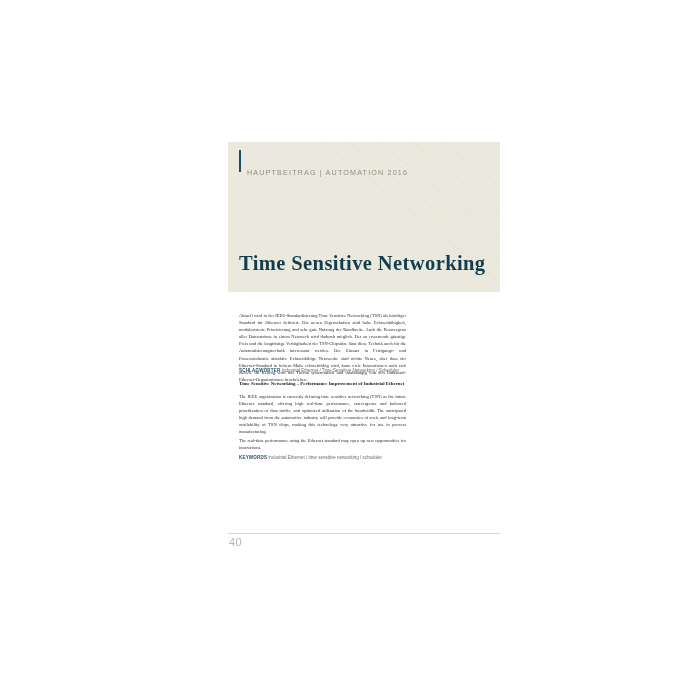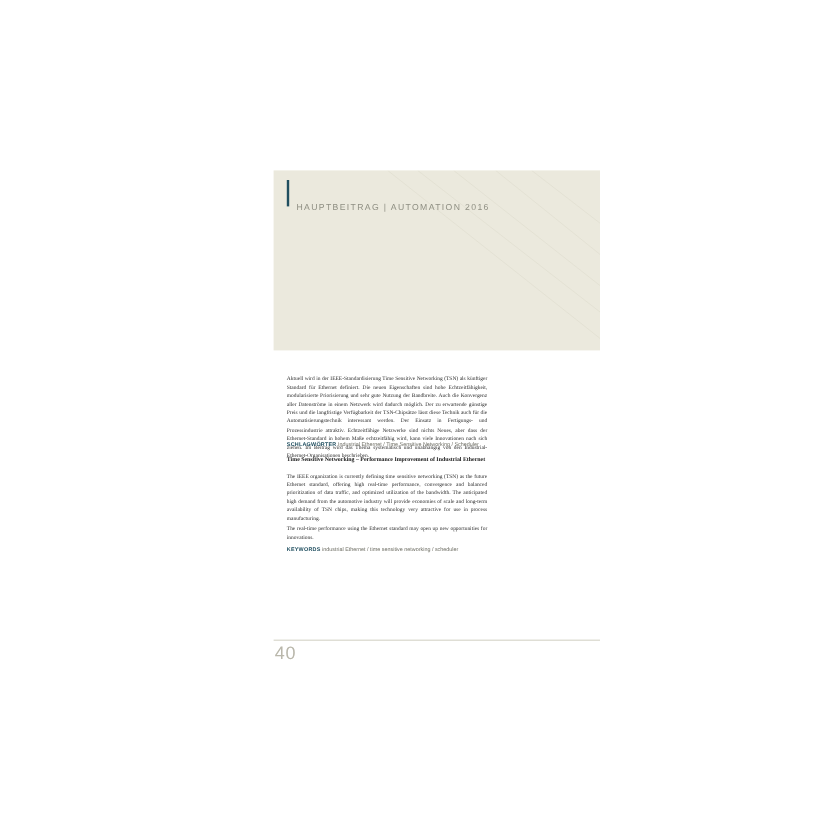--- a/index.html
+++ b/index.html
@@ -142,21 +142,21 @@
     top: 533px;
     width: 272px;
     height: 1px;
     background: #d8d6cb;
   }
   .page-num {
     position: absolute;
     left: 229px;
     top: 536px;
     font-family: "Liberation Sans", sans-serif;
-    font-size: 15px;
+    font-size: 11px;
     color: #b9b7ab;
     letter-spacing: 0.5px;
   }
 
   
   .hero-deco {
     position: absolute;
     left: 228px;
     top: 142px;
     width: 272px;
@@ -181,20 +181,21 @@
         <path d="M215 0 L272 44"></path>
         <path d="M95 0 L272 140"></path>
       </g>
     </svg>
   </div>
 
   <div class="hero-accent"></div>
 
   <div class="kicker">HAUPTBEITRAG | AUTOMATION 2016</div>
 
+  <h1 class="title">Time Sensitive Networking</h1>
 
 
   <div class="col para-de">Aktuell wird in der IEEE-Standardisierung Time Sensitive Networking (TSN) als künftiger Standard für Ethernet definiert. Die neuen Eigenschaften sind hohe Echtzeitfähigkeit, modularisierte Priorisierung und sehr gute Nutzung der Bandbreite. Auch die Konvergenz aller Datenströme in einem Netzwerk wird dadurch möglich. Der zu erwartende günstige Preis und die langfristige Verfügbarkeit der TSN-Chipsätze lässt diese Technik auch für die Automatisierungstechnik interessant werden. Der Einsatz in Fertigungs- und Prozessindustrie attraktiv. Echtzeitfähige Netzwerke sind nichts Neues, aber dass der Ethernet-Standard in hohem Maße echtzeitfähig wird, kann viele Innovationen nach sich ziehen. Im Beitrag wird das Thema systematisch und unabhängig von den Industrial-Ethernet-Organisationen beschrieben.</div>
 
   <div class="kw-line">
     <span class="kw-label">SCHLAGWÖRTER</span>
     <span>Industrial Ethernet / Time Sensitive Networking / Scheduler</span>
   </div>
 
   <div class="en-head">Time Sensitive Networking – Performance Improvement of Industrial Ethernet</div>

